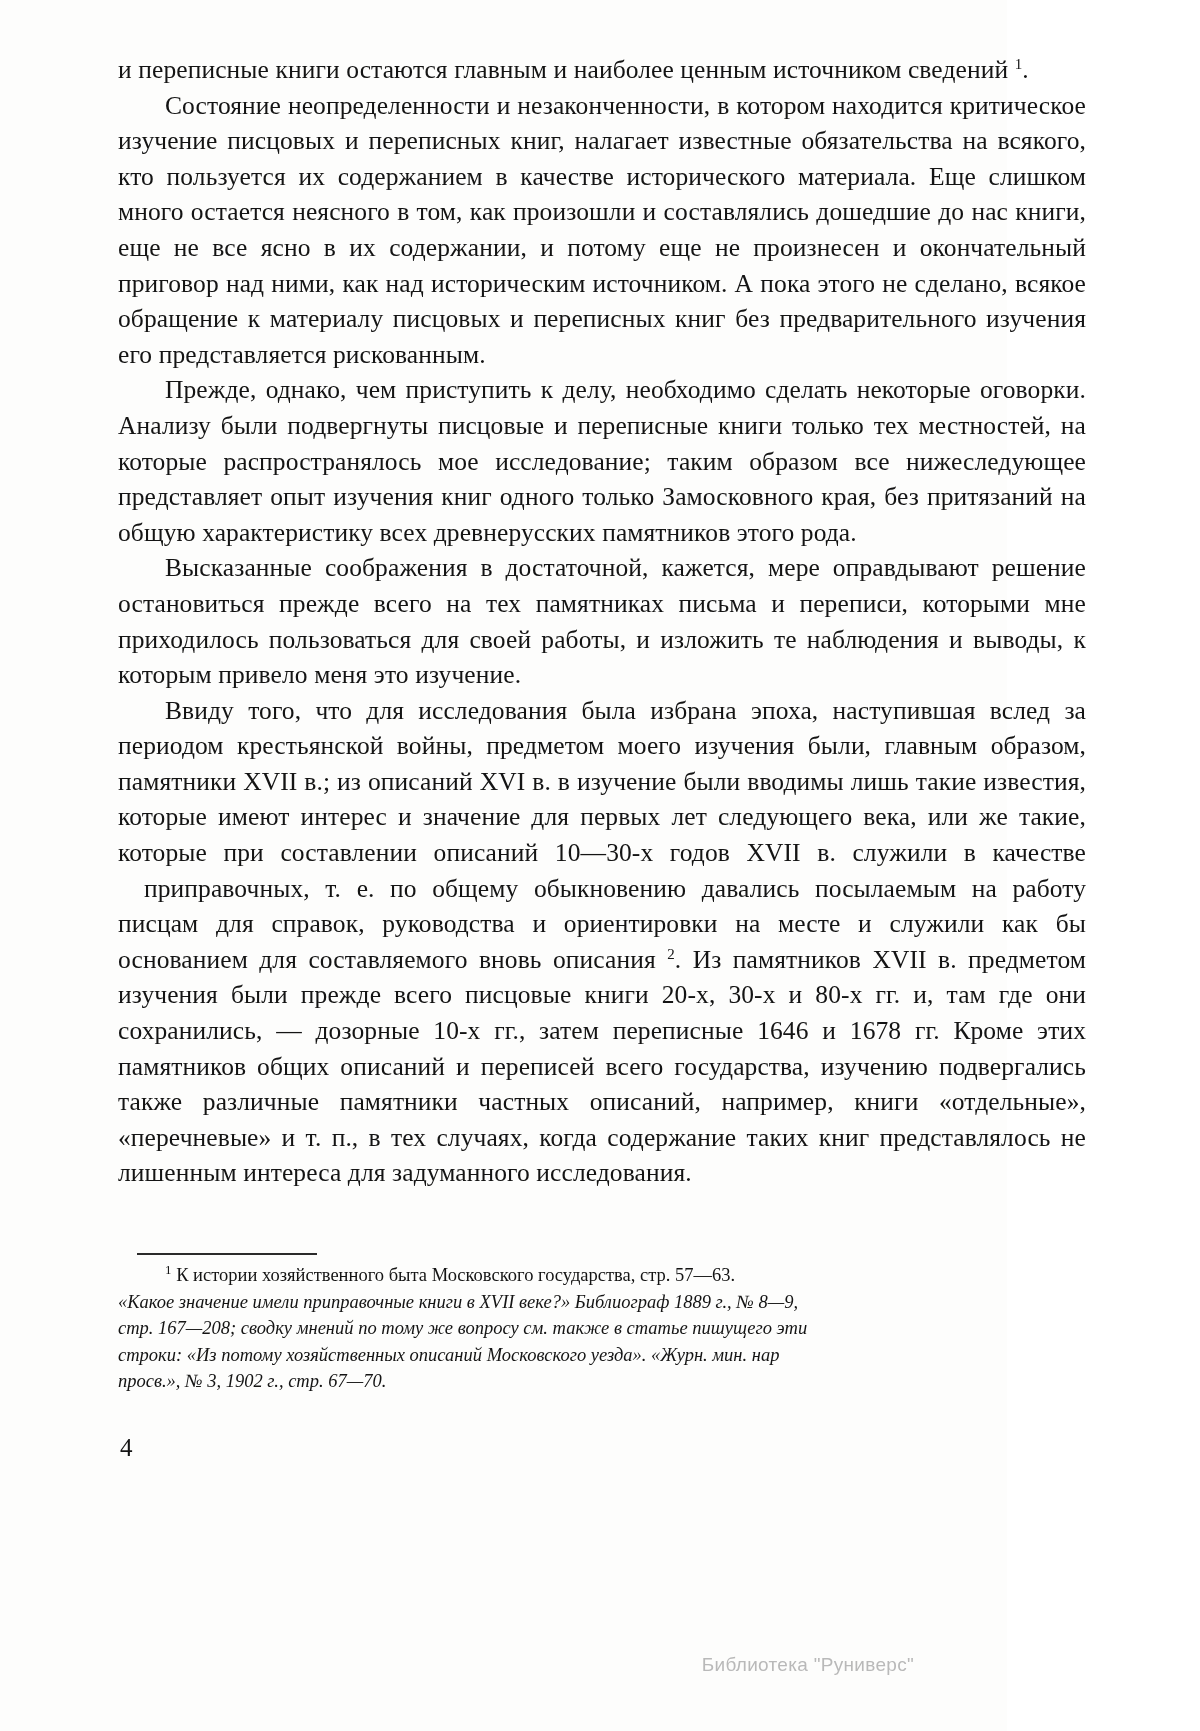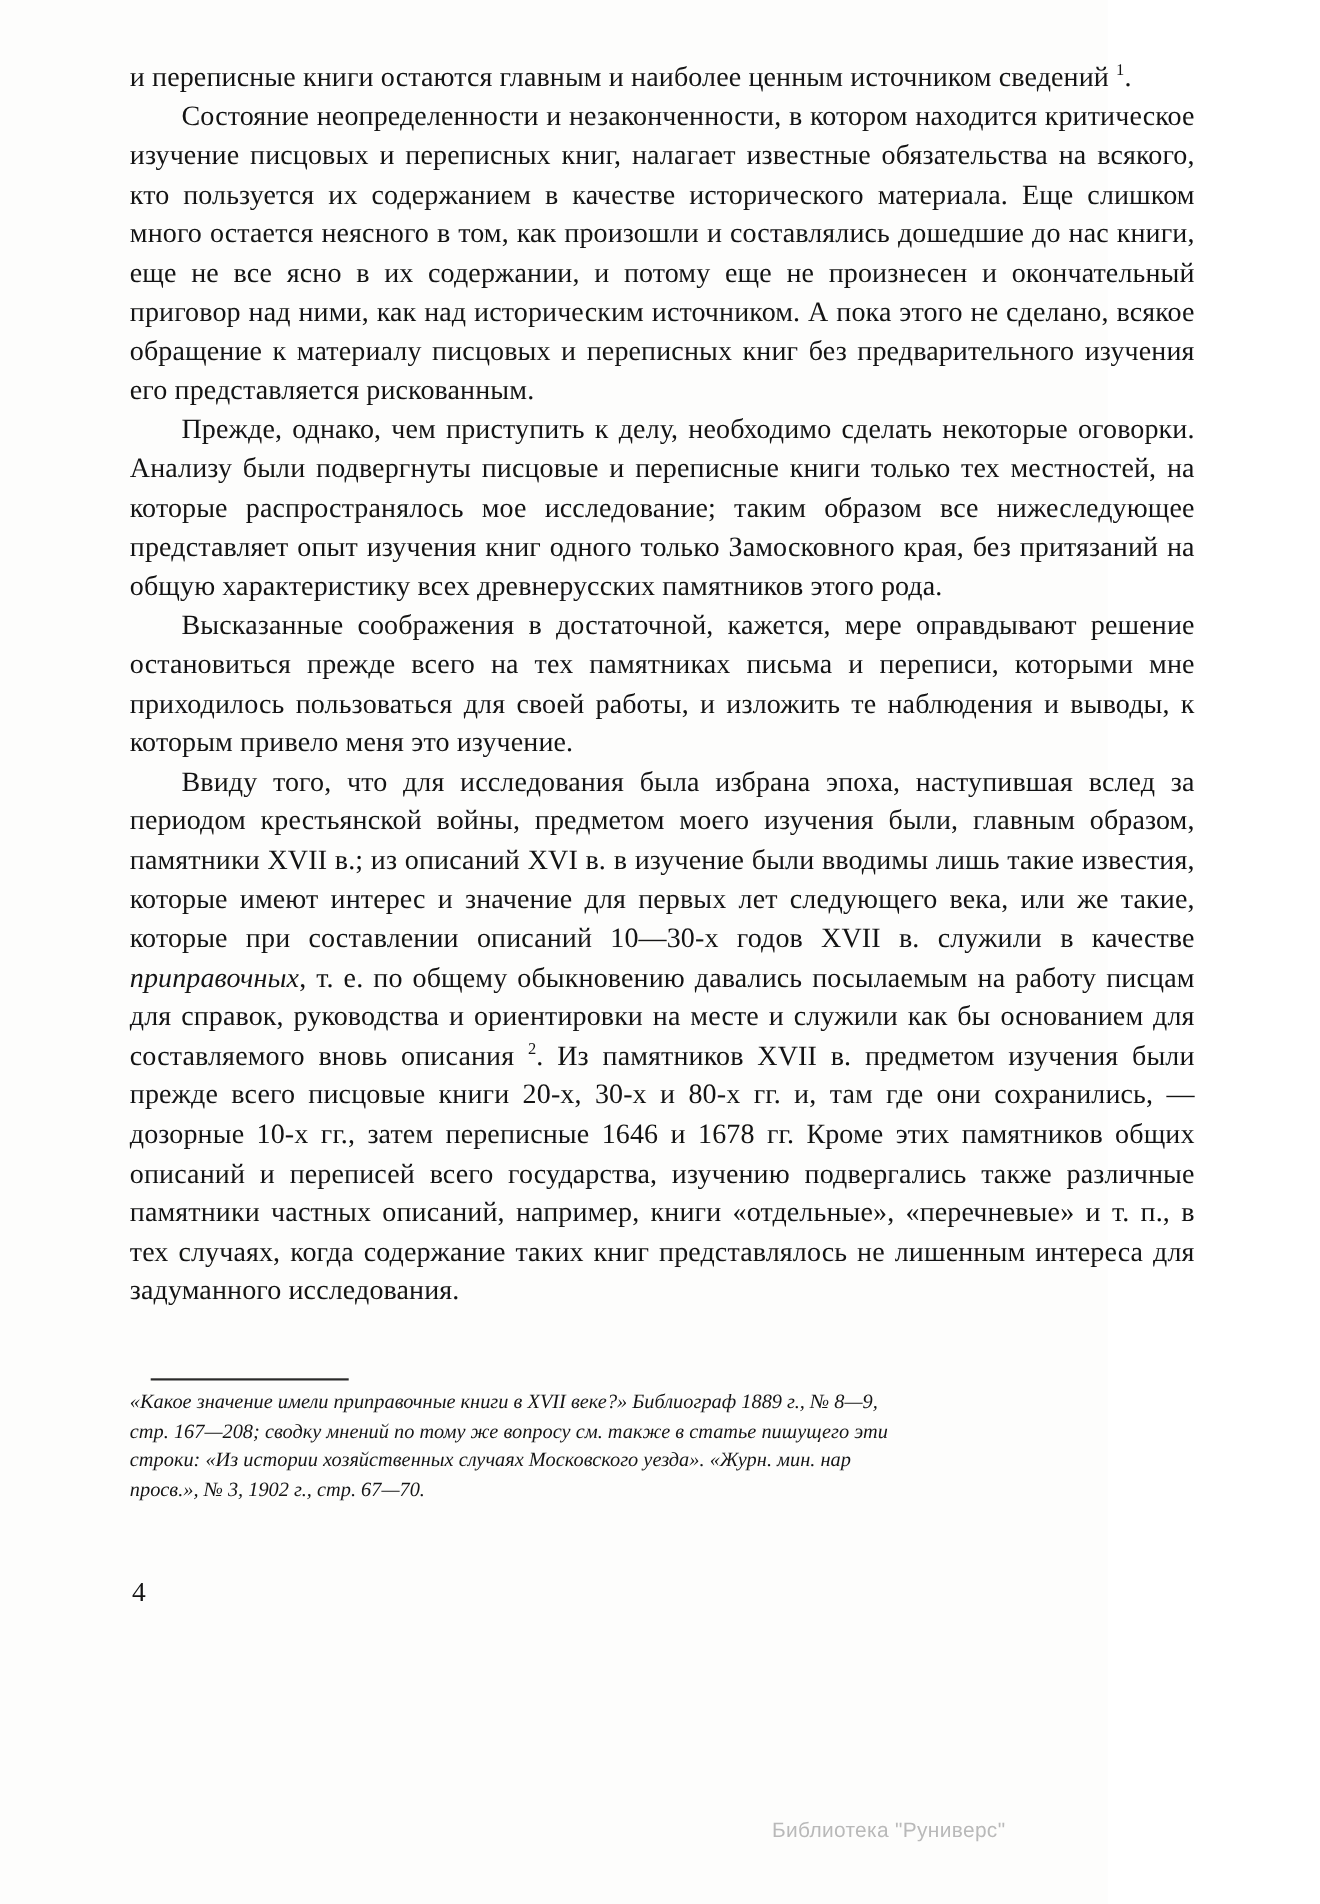--- a/index.html
+++ b/index.html
@@ -45,21 +45,21 @@
   }
   .body-text p + p {
     margin-top: 0;
   }
   sup.fn {
     font-size: 15px;
     vertical-align: super;
     line-height: 0;
   }
   .ital {
-    font-style: italic;
+    margin-left: 26px;
   }
   .rule {
     position: absolute;
     left: 137px;
     top: 1253px;
     width: 180px;
     height: 2px;
     background: #2a2a2a;
   }
   .notes {
@@ -117,23 +117,24 @@
       <p>Высказанные соображения в достаточной, кажется, мере оправдывают решение остановиться прежде всего на тех памятниках письма и переписи, которыми мне приходилось пользоваться для своей работы, и изложить те наблюдения и выводы, к которым привело меня это изучение.</p>
 
       <p><span>Ввиду того, что для исследования была избрана эпоха, наступившая вслед за периодом крестьянской войны, предметом моего изучения были, главным образом, памятники XVII в.; из описаний XVI в. в изучение были вводимы лишь такие известия, которые имеют интерес и значение для первых лет следующего века, или же такие, которые при составлении описаний 10—30-х годов XVII в. служили в качестве </span><span class="ital">приправочных</span><span>, т. е. по общему обыкновению давались посылаемым на работу писцам для справок, руководства и ориентировки на месте и служили как бы основанием для составляемого вновь описания </span><sup class="fn">2</sup><span>. Из памятников XVII в. предметом изучения были прежде всего писцовые книги 20-х, 30-х и 80-х гг. и, там где они сохранились, — дозорные 10-х гг., затем переписные 1646 и 1678 гг. Кроме этих памятников общих описаний и переписей всего государства, изучению подвергались также различные памятники частных описаний, например, книги «отдельные», «перечневые» и т. п., в тех случаях, когда содержание таких книг представлялось не лишенным интереса для задуманного исследования.</span></p>
 
     </div>
   </div>
 
   <div class="rule"></div>
 
   <div class="notes">
+    <p><sup class="fn">1</sup> <span>К истории хозяйственного быта Московского государства, стр. 57—63.</span></p>
     <p class="cont">«Какое значение имели приправочные книги в XVII веке?» Библиограф 1889 г., № 8—9,</p>
     <p class="cont">стр. 167—208; сводку мнений по тому же вопросу см. также в статье пишущего эти</p>
-    <p class="cont">строки: «Из истории хозяйственных случаях Московского уезда». «Журн. мин. нар</p>
+    <p class="cont">строки: «Из потому хозяйственных описаний Московского уезда». «Журн. мин. нар</p>
     <p class="cont">просв.», № 3, 1902 г., стр. 67—70.</p>
   </div>
 
   <div class="folio">4</div>
 
   <div class="watermark">Библиотека "Руниверс"</div>
 
 </div>
 
 </body></html>

